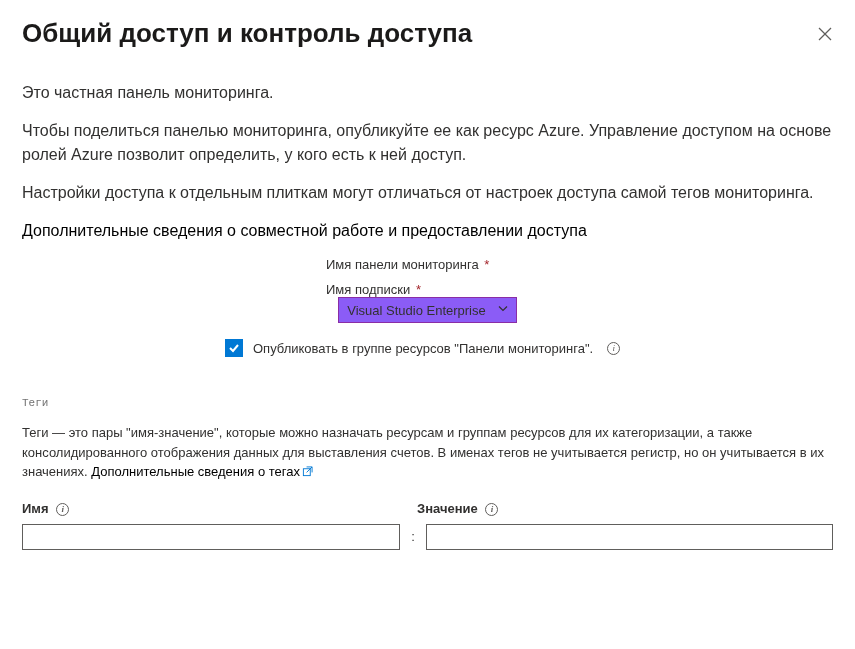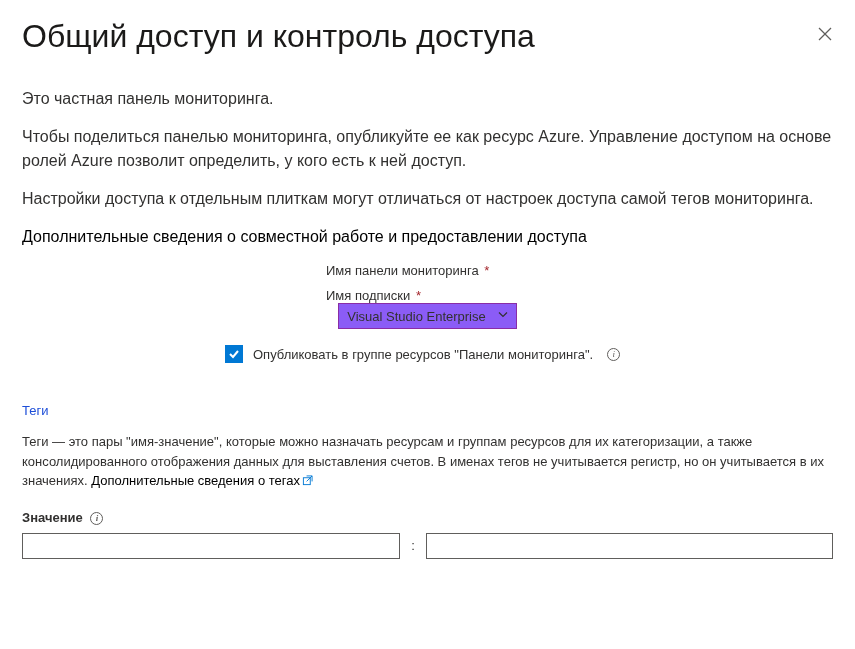--- a/index.html
+++ b/index.html
@@ -13,22 +13,22 @@
       padding: 18px 22px;
       position: relative;
     }
     .header {
       display: flex;
       justify-content: space-between;
       align-items: flex-start;
       margin-bottom: 32px;
     }
     h1 {
-      font-size: 32px;
-      font-weight: 400;
+      font-size: 26px;
+      font-weight: 700;
       color: #1b1a19;
     }
     .close-btn {
       cursor: pointer;
       width: 16px;
       height: 16px;
       display: flex;
       align-items: center;
       justify-content: center;
       margin-top: 8px;
@@ -122,24 +122,25 @@
       justify-content: center;
       font-size: 9px;
       color: #605e5c;
       font-style: italic;
       font-family: Georgia, serif;
       cursor: pointer;
       vertical-align: middle;
       margin-left: 4px;
     }
     .section-title {
-      font-size: 13px;
-      color: #1d4ed8;
+      font-size: 11px;
+      color: #737373;
       margin-top: 40px;
       margin-bottom: 14px;
+      font-family: Liberation Mono, monospace;
     }
     .tag-desc {
       font-size: 13px;
       line-height: 1.5;
       margin-bottom: 18px;
     }
     .tag-header {
       display: flex;
       margin-bottom: 8px;
       font-size: 13px;
@@ -224,20 +225,24 @@
 
 <p class="tag-desc">
   <span>Теги — это пары "имя-значение", которые можно назначать ресурсам и группам ресурсов для их категоризации, а также консолидированного отображения данных для выставления счетов. В именах тегов не учитывается регистр, но он учитывается в их значениях. </span><a class="link"><span>Дополнительные сведения о тегах</span><span class="ext-icon"><svg width="11" height="11" viewBox="0 0 12 12">
           <rect x="1.5" y="3" width="7.5" height="7.5" fill="none" stroke="#0078d4" stroke-width="1"></rect>
           <polyline points="5,1 11,1 11,7" fill="none" stroke="#0078d4" stroke-width="1"></polyline>
           <line x1="11" y1="1" x2="5" y2="7" stroke="#0078d4" stroke-width="1"></line>
         </svg></span></a>
 </p>
 
 <div class="tag-header">
+  <div class="tag-col-name">
+    <span>Имя</span>
+    <span class="info-icon">i</span>
+  </div>
   <div class="tag-col-value">
     <span>Значение</span>
     <span class="info-icon">i</span>
   </div>
 </div>
 
 <div class="tag-row">
   <input type="text" class="tag-input tag-name-input" value="" style="">
   <span class="tag-sep">:</span>
   <input type="text" class="tag-input tag-value-input" value="" style="">

